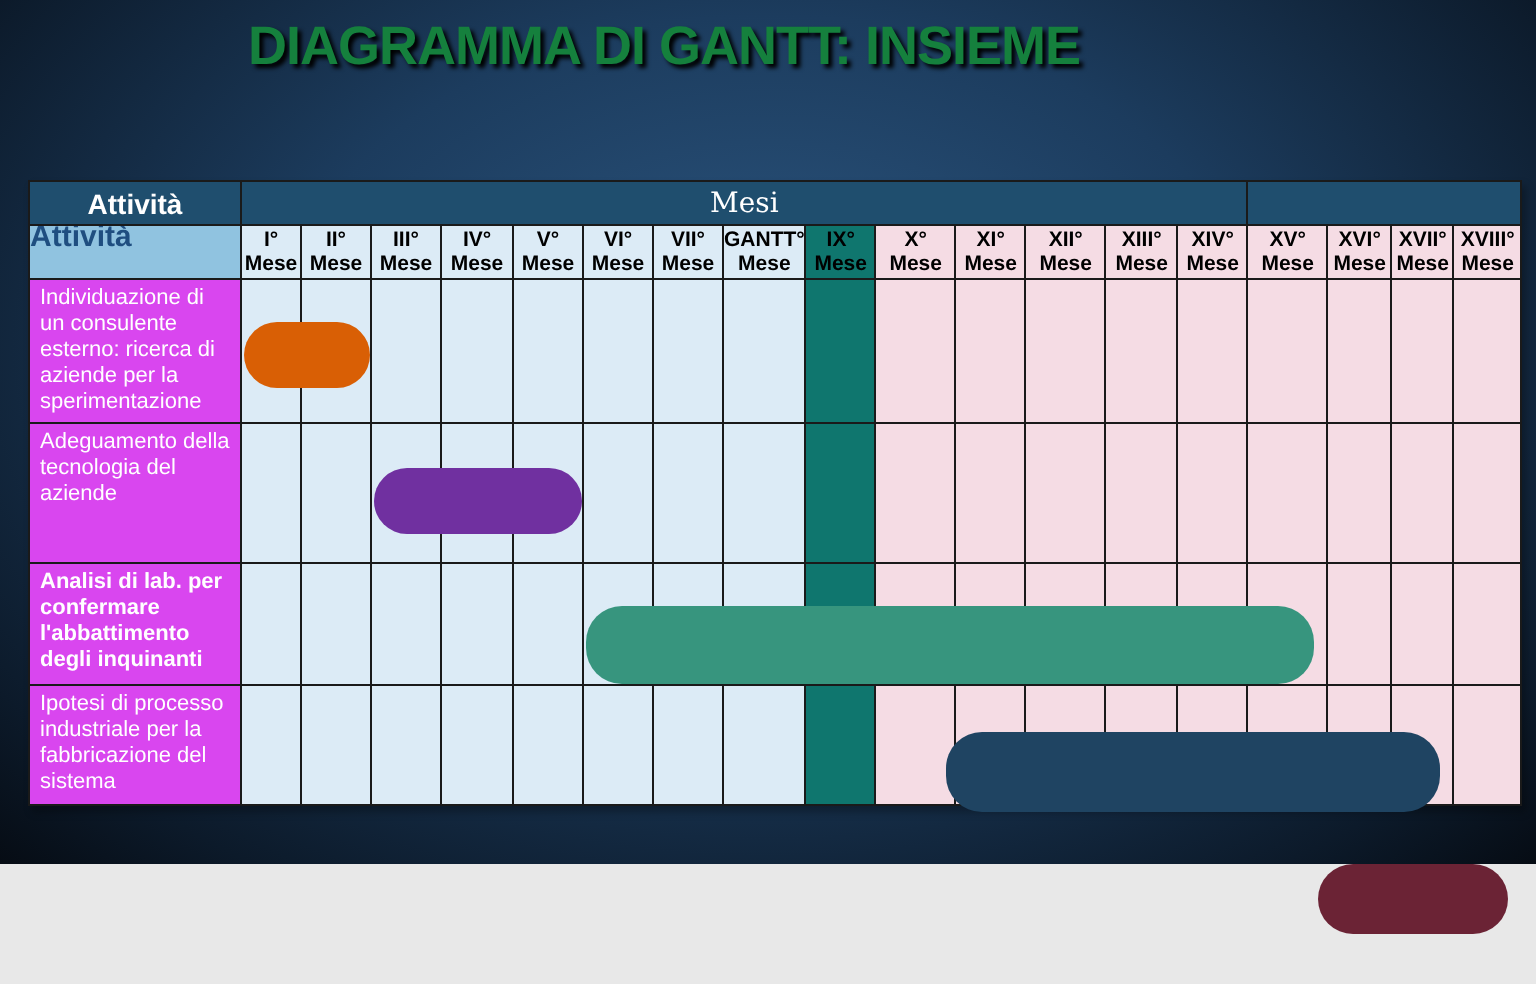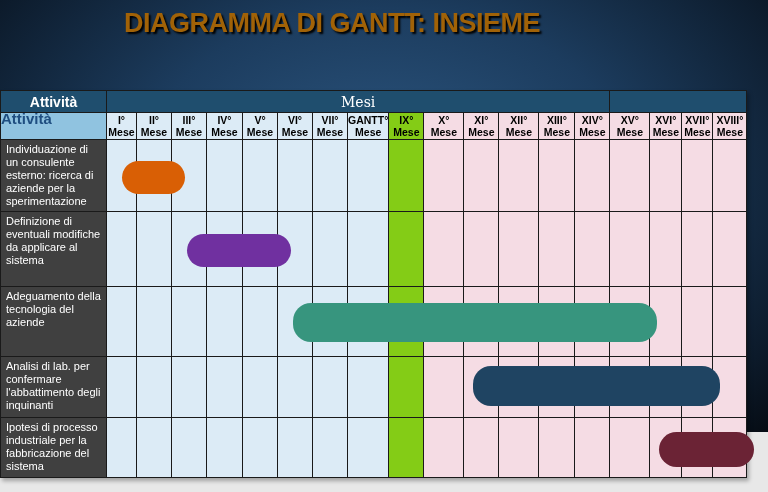--- a/index.html
+++ b/index.html
@@ -2,32 +2,32 @@
 <html><head>
 <meta charset="utf-8">
 <style>
   html,body{margin:0;padding:0;}
   body{width:768px;height:492px;position:relative;overflow:hidden;
     font-family:"Liberation Sans",sans-serif;
     background:#e8e8e8;}
   .bg{position:absolute;left:0;top:0;width:768px;height:432px;
     background:radial-gradient(ellipse at 50% 40%, #2c5680 0%, #1c3c5e 45%, #0c1a2a 85%, #060c14 100%);}
   .title{position:absolute;left:0;top:8px;width:664px;text-align:center;
-    color:#a16207;font-weight:bold;font-size:27px;letter-spacing:-0.5px;
+    color:#15803d;font-weight:bold;font-size:27px;letter-spacing:-0.5px;
     text-shadow:2px 2px 2px #000;}
-  table{position:absolute;left:0;top:90px;border-collapse:collapse;table-layout:fixed;
+  table{position:absolute;left:14px;top:90px;border-collapse:collapse;table-layout:fixed;
     box-shadow:2px 3px 4px rgba(0,0,0,0.3);}
   td,th{border:1.5px solid #1a1a1a;padding:0;overflow:hidden;}
   th.h1{background:#1f4e6e;color:#fff;height:21px;font-weight:bold;font-size:14px;}
   th.mesi{font-family:"DejaVu Serif",serif;font-weight:normal;font-size:14px;margin-top:28px;}
   .sub th{height:26px;font-size:10.5px;font-weight:bold;color:#000;line-height:12px;text-align:center;white-space:nowrap;}
   .sub th.act{background:#90c3e0;color:#1f4e80;font-size:15px;text-align:left;vertical-align:top;padding-left:0px;}
-  td.lab{background:#404040;color:#fff;font-size:11px;line-height:13px;vertical-align:top;padding:3px 5px 0 5px;}
+  td.lab{background:#d946ef;color:#fff;font-size:11px;line-height:13px;vertical-align:top;padding:3px 5px 0 5px;}
   .c-blue{background:#dcebf6;}
-  .c-yel{background:#84cc16;}
+  .c-yel{background:#0f766e;}
   .c-pink{background:#f5dce4;}
   .bar{position:absolute;border-radius:18px;}
 </style>
 </head>
 <body>
 
 <div class="bg"></div>
 <div class="title">DIAGRAMMA DI GANTT: INSIEME</div>
 
 <table>
@@ -95,41 +95,20 @@
         <td class="c-pink"></td>
         <td class="c-pink"></td>
         <td class="c-pink"></td>
         <td class="c-pink"></td>
         <td class="c-pink"></td>
         <td class="c-pink"></td>
         <td class="c-pink"></td>
         <td class="c-pink"></td>
         <td class="c-pink"></td>
       </tr>
-      <tr style="height: 75px;">
-        <td class="lab">Definizione di eventuali modifiche da applicare al sistema</td>
-        <td class="c-blue"></td>
-        <td class="c-blue"></td>
-        <td class="c-blue"></td>
-        <td class="c-blue"></td>
-        <td class="c-blue"></td>
-        <td class="c-blue"></td>
-        <td class="c-blue"></td>
-        <td class="c-blue"></td>
-        <td class="c-yel"></td>
-        <td class="c-pink"></td>
-        <td class="c-pink"></td>
-        <td class="c-pink"></td>
-        <td class="c-pink"></td>
-        <td class="c-pink"></td>
-        <td class="c-pink"></td>
-        <td class="c-pink"></td>
-        <td class="c-pink"></td>
-        <td class="c-pink"></td>
-      </tr>
       <tr style="height: 70px;">
         <td class="lab">Adeguamento della tecnologia del aziende</td>
         <td class="c-blue"></td>
         <td class="c-blue"></td>
         <td class="c-blue"></td>
         <td class="c-blue"></td>
         <td class="c-blue"></td>
         <td class="c-blue"></td>
         <td class="c-blue"></td>
         <td class="c-blue"></td>
@@ -137,21 +116,21 @@
         <td class="c-pink"></td>
         <td class="c-pink"></td>
         <td class="c-pink"></td>
         <td class="c-pink"></td>
         <td class="c-pink"></td>
         <td class="c-pink"></td>
         <td class="c-pink"></td>
         <td class="c-pink"></td>
         <td class="c-pink"></td>
       </tr>
-      <tr style="height: 61px;">
+      <tr style="height: 61px; font-weight: bold;">
         <td class="lab">Analisi di lab. per confermare l'abbattimento degli inquinanti</td>
         <td class="c-blue"></td>
         <td class="c-blue"></td>
         <td class="c-blue"></td>
         <td class="c-blue"></td>
         <td class="c-blue"></td>
         <td class="c-blue"></td>
         <td class="c-blue"></td>
         <td class="c-blue"></td>
         <td class="c-yel"></td>

